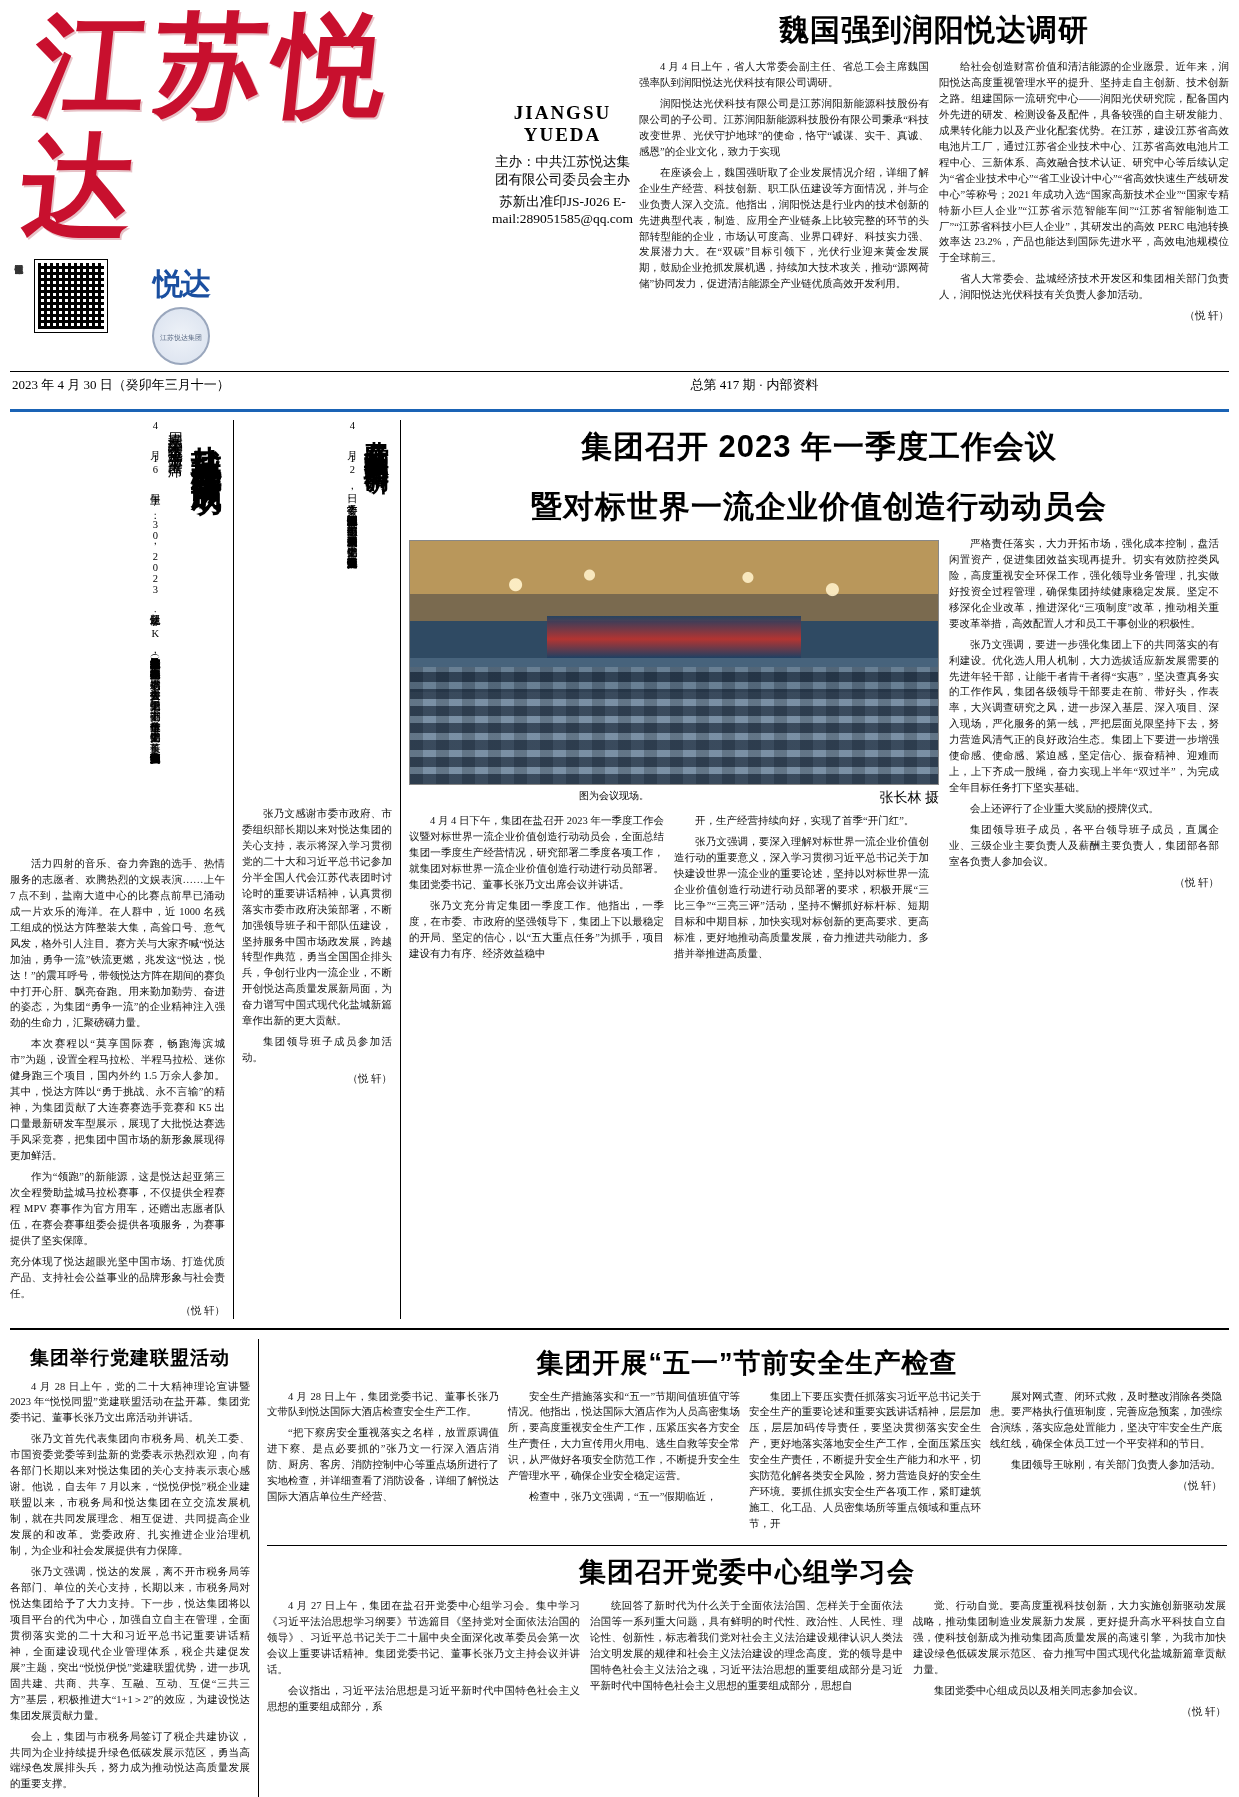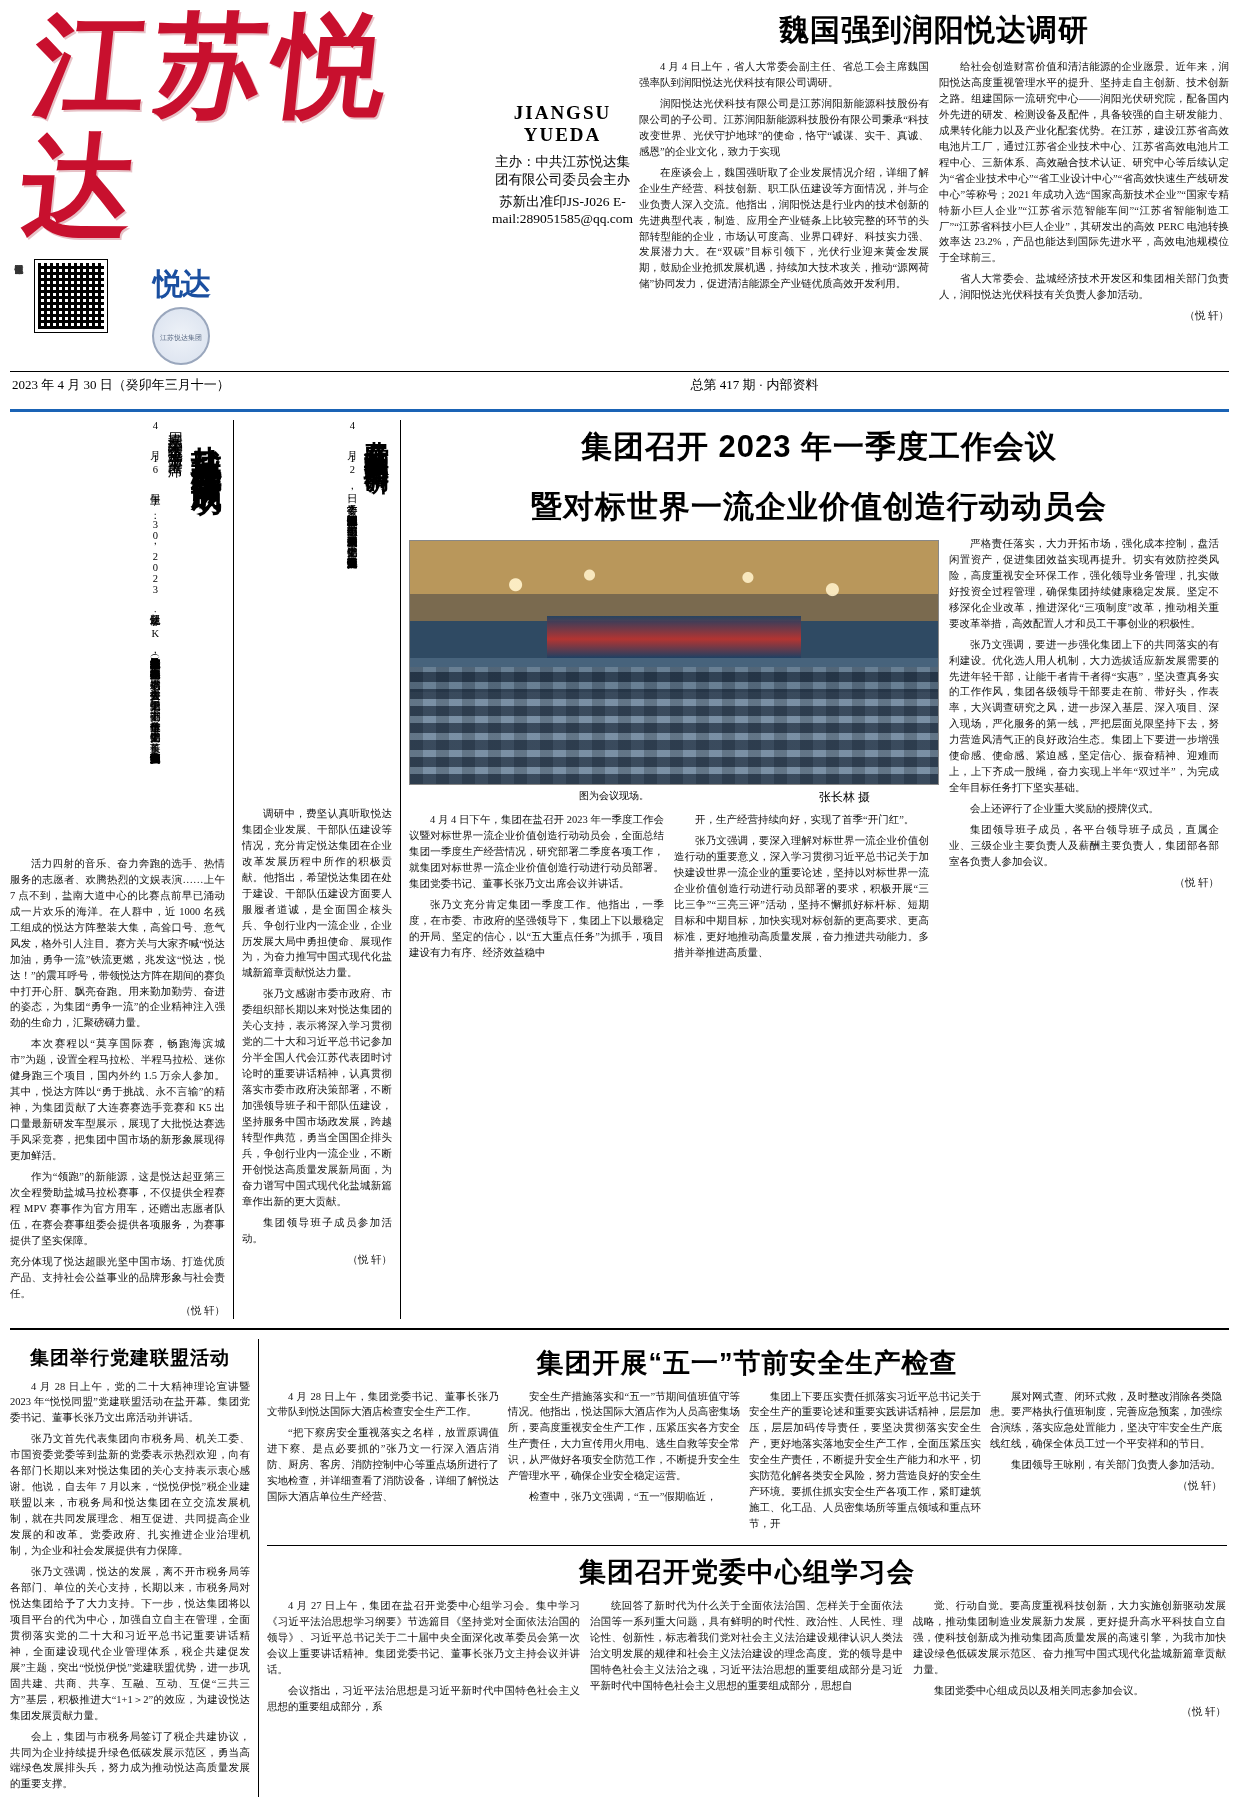--- a/index.html
+++ b/index.html
@@ -118,21 +118,21 @@
     background:linear-gradient(180deg,#1d3f63,#c2322c 55%,#1d3f63);
     opacity:.9;
   }
   .photo .rows {
     position:absolute; left:0; top:52%; width:100%; height:48%;
     background:
       repeating-linear-gradient(0deg, rgba(20,30,45,.55) 0 10px, rgba(255,255,255,.12) 10px 17px),
       repeating-linear-gradient(90deg, rgba(0,0,0,.18) 0 13px, rgba(255,255,255,.07) 13px 26px);
   }
   .photo-cap { font-size:10px; text-align:center; }
-  .photo-credit { font-size:12px; text-align:left; }
+  .photo-credit { font-size:14px; text-align:right; }
 
   .two { display:flex; gap:10px; }
   .three { display:flex; gap:10px; }
   .four { display:flex; gap:9px; }
 
   .tiny-sig { text-align:right; font-size:10.5px; }
   .box-note { font-size:10.5px; line-height:1.55; text-align:justify; }
 </style>
 </head>
 <body>
@@ -199,21 +199,20 @@
     </div>
 
     <div class="vline"></div>
 
     <div class="gcol" style="width:150px">
       <div class="vwrap">
         <div class="vhead" style="font-size:25px;height:380px">费坚带队到集团调研</div>
         <div class="vbody" style="width:60px;height:380px">4 月 12 日，市委常委、组织部部长盐城带队到悦达集团调研干部队伍建设情况。市委组织部副部长、市公务员局局长或艰陪同调研。集团党委书记、董事长张乃文交流集团干部队伍建设有关情况。</div>
       </div>
       <div class="col" style="margin-top:6px">
-        <p>调研中，费坚认真听取悦达集团企业发展、干部队伍建设等情况，充分肯定悦达集团在企业改革发展历程中所作的积极贡献。他指出，希望悦达集团在处于建设、干部队伍建设方面要人服履者道诚，是全面国企核头兵、争创行业内一流企业，企业历发展大局中勇担使命、展现作为，为奋力推写中国式现代化盐城新篇章贡献悦达力量。</p>
         <p>张乃文感谢市委市政府、市委组织部长期以来对悦达集团的关心支持，表示将深入学习贯彻党的二十大和习近平总书记参加分半全国人代会江苏代表团时讨论时的重要讲话精神，认真贯彻落实市委市政府决策部署，不断加强领导班子和干部队伍建设，坚持服务中国市场政发展，跨越转型作典范，勇当全国国企排头兵，争创行业内一流企业，不断开创悦达高质量发展新局面，为奋力谱写中国式现代化盐城新篇章作出新的更大贡献。</p>
         <p>集团领导班子成员参加活动。</p>
         <div class="tiny-sig">（悦  轩）</div>
       </div>
     </div>
 
     <div class="vline"></div>
 
     <div class="gcol" style="width:820px">
       <div class="sec-head xl" style="margin-bottom:18px">集团召开 2023 年一季度工作会议</div>

